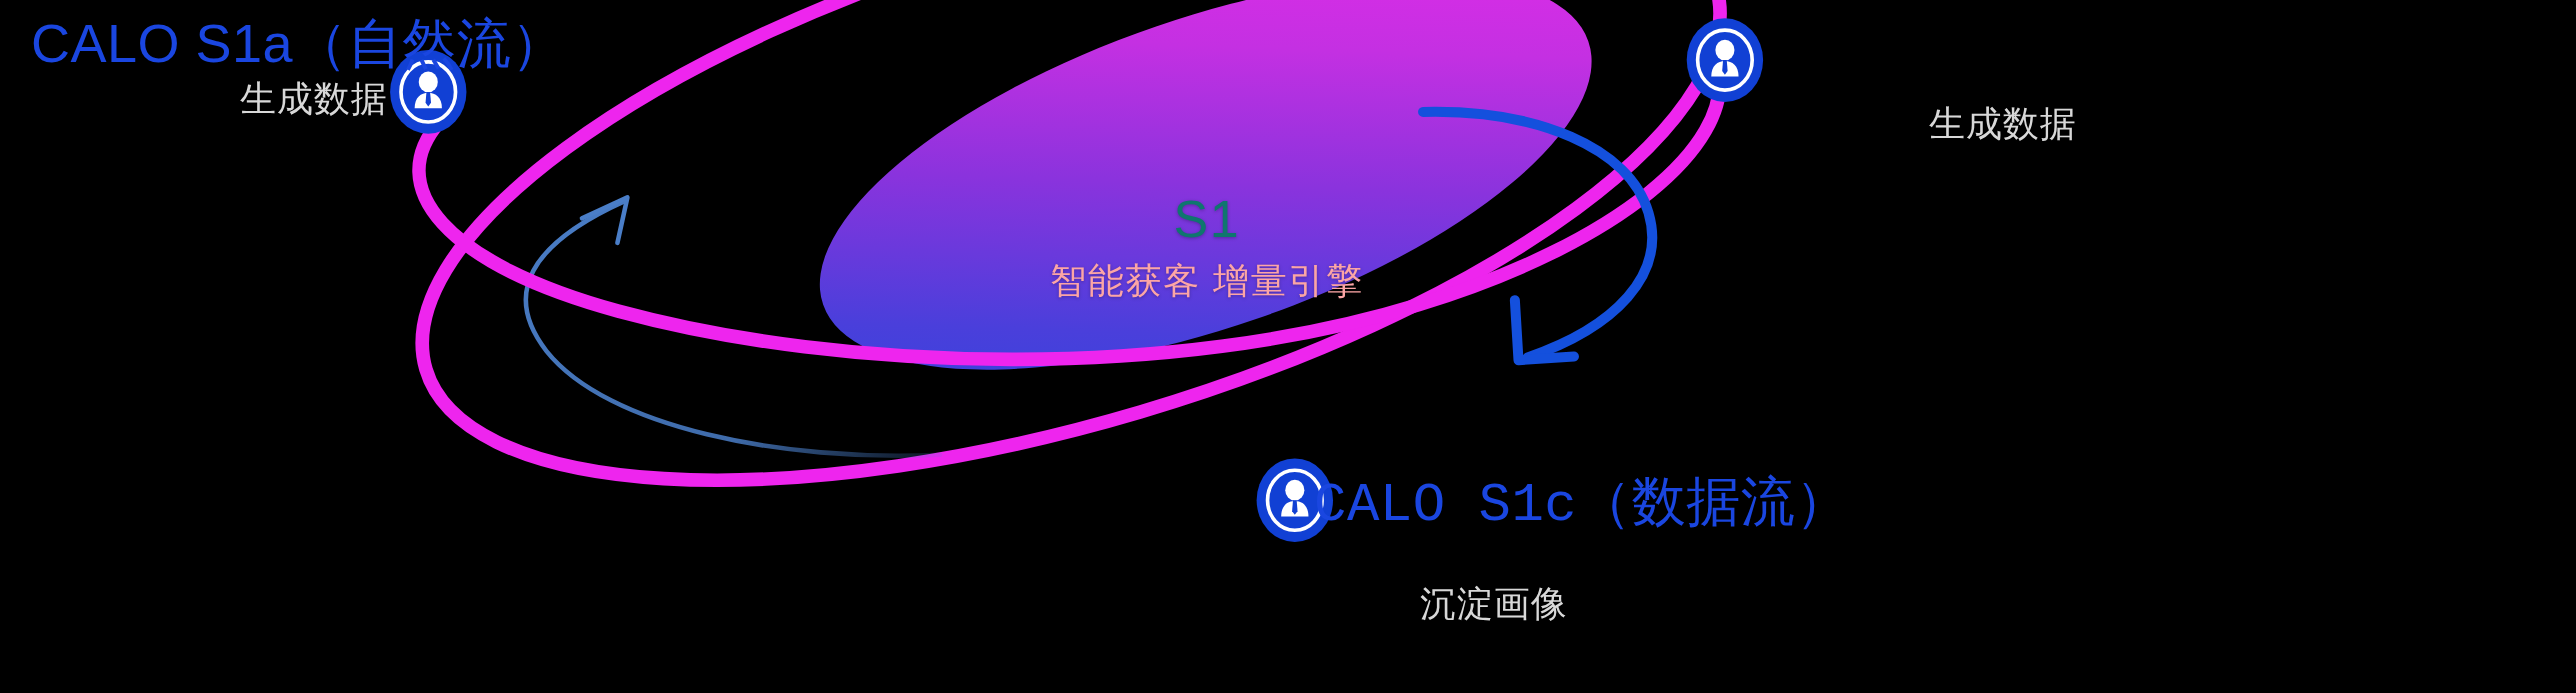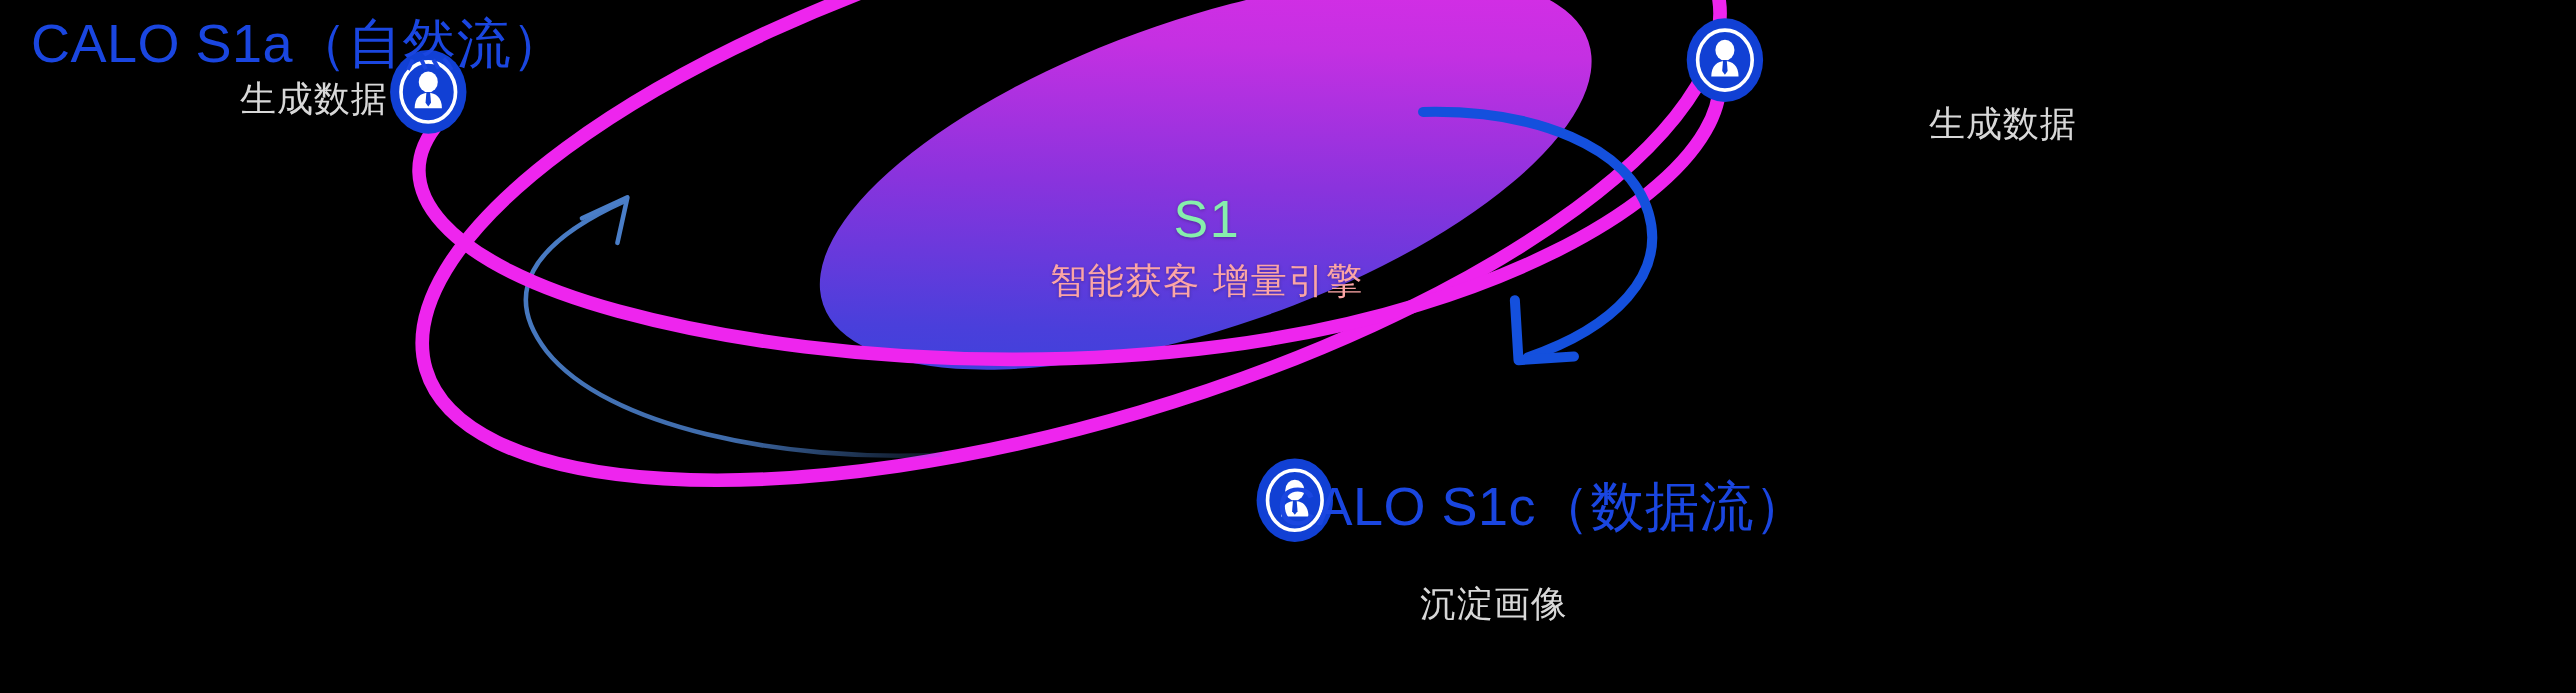--- a/index.html
+++ b/index.html
@@ -43,34 +43,34 @@
     font-weight: 400;
     letter-spacing: 0.9px;
   }
   
   #lbl-a-title { left: 31px;  top: 16.4px; }
   #lbl-a-sub   { left: 240px; top: 81px; }
 
   #lbl-b-title { left: 1818px; top: 33px; }
   #lbl-b-sub   { left: 1929px; top: 106px; }
 
-  #lbl-c-title { left: 1277px; top: 479px; }
+  #lbl-c-title { left: 1314px; top: 479px; font-family: Liberation Mono, monospace; }
   #lbl-c-sub   { left: 1420px; top: 586px; }
 
   
   #core-text {
     position: absolute;
     left: 934px;
     top: 192px;
     width: 546px;
     text-align: center;
     pointer-events: none;
   }
   #core-title {
-    color: #86efac;
+    color: #0f766e;
     font-size: 52px;
     font-weight: 300;
     letter-spacing: 1.8px;
     line-height: 1.05;
     text-shadow: 0 0.9px 3.6px rgba(0,0,0,0.28);
   }
   #core-sub {
     color: #fca5a5;
     font-size: 36px;
     font-weight: 400;

